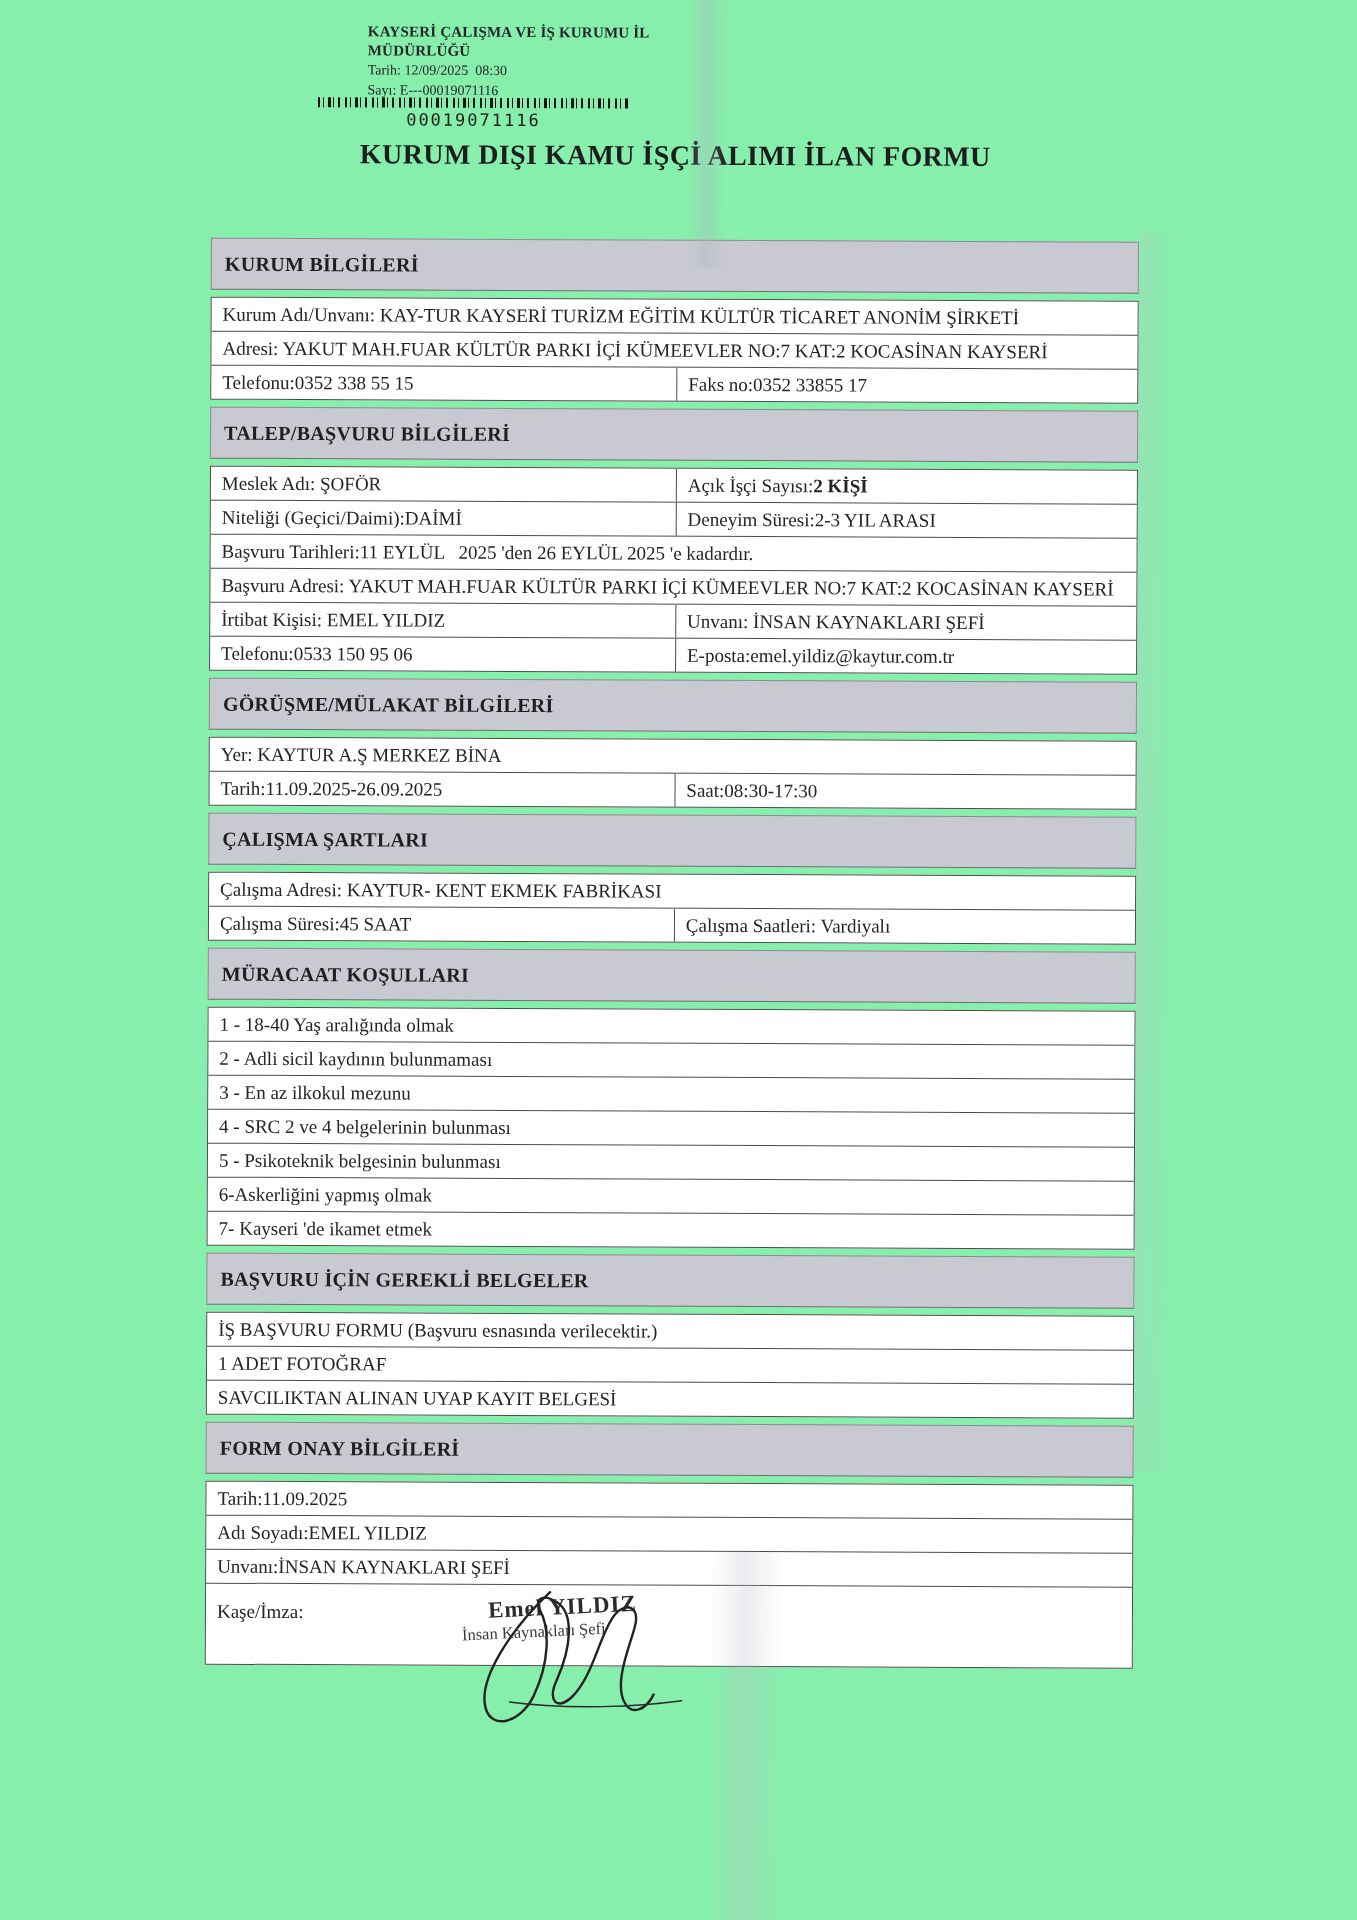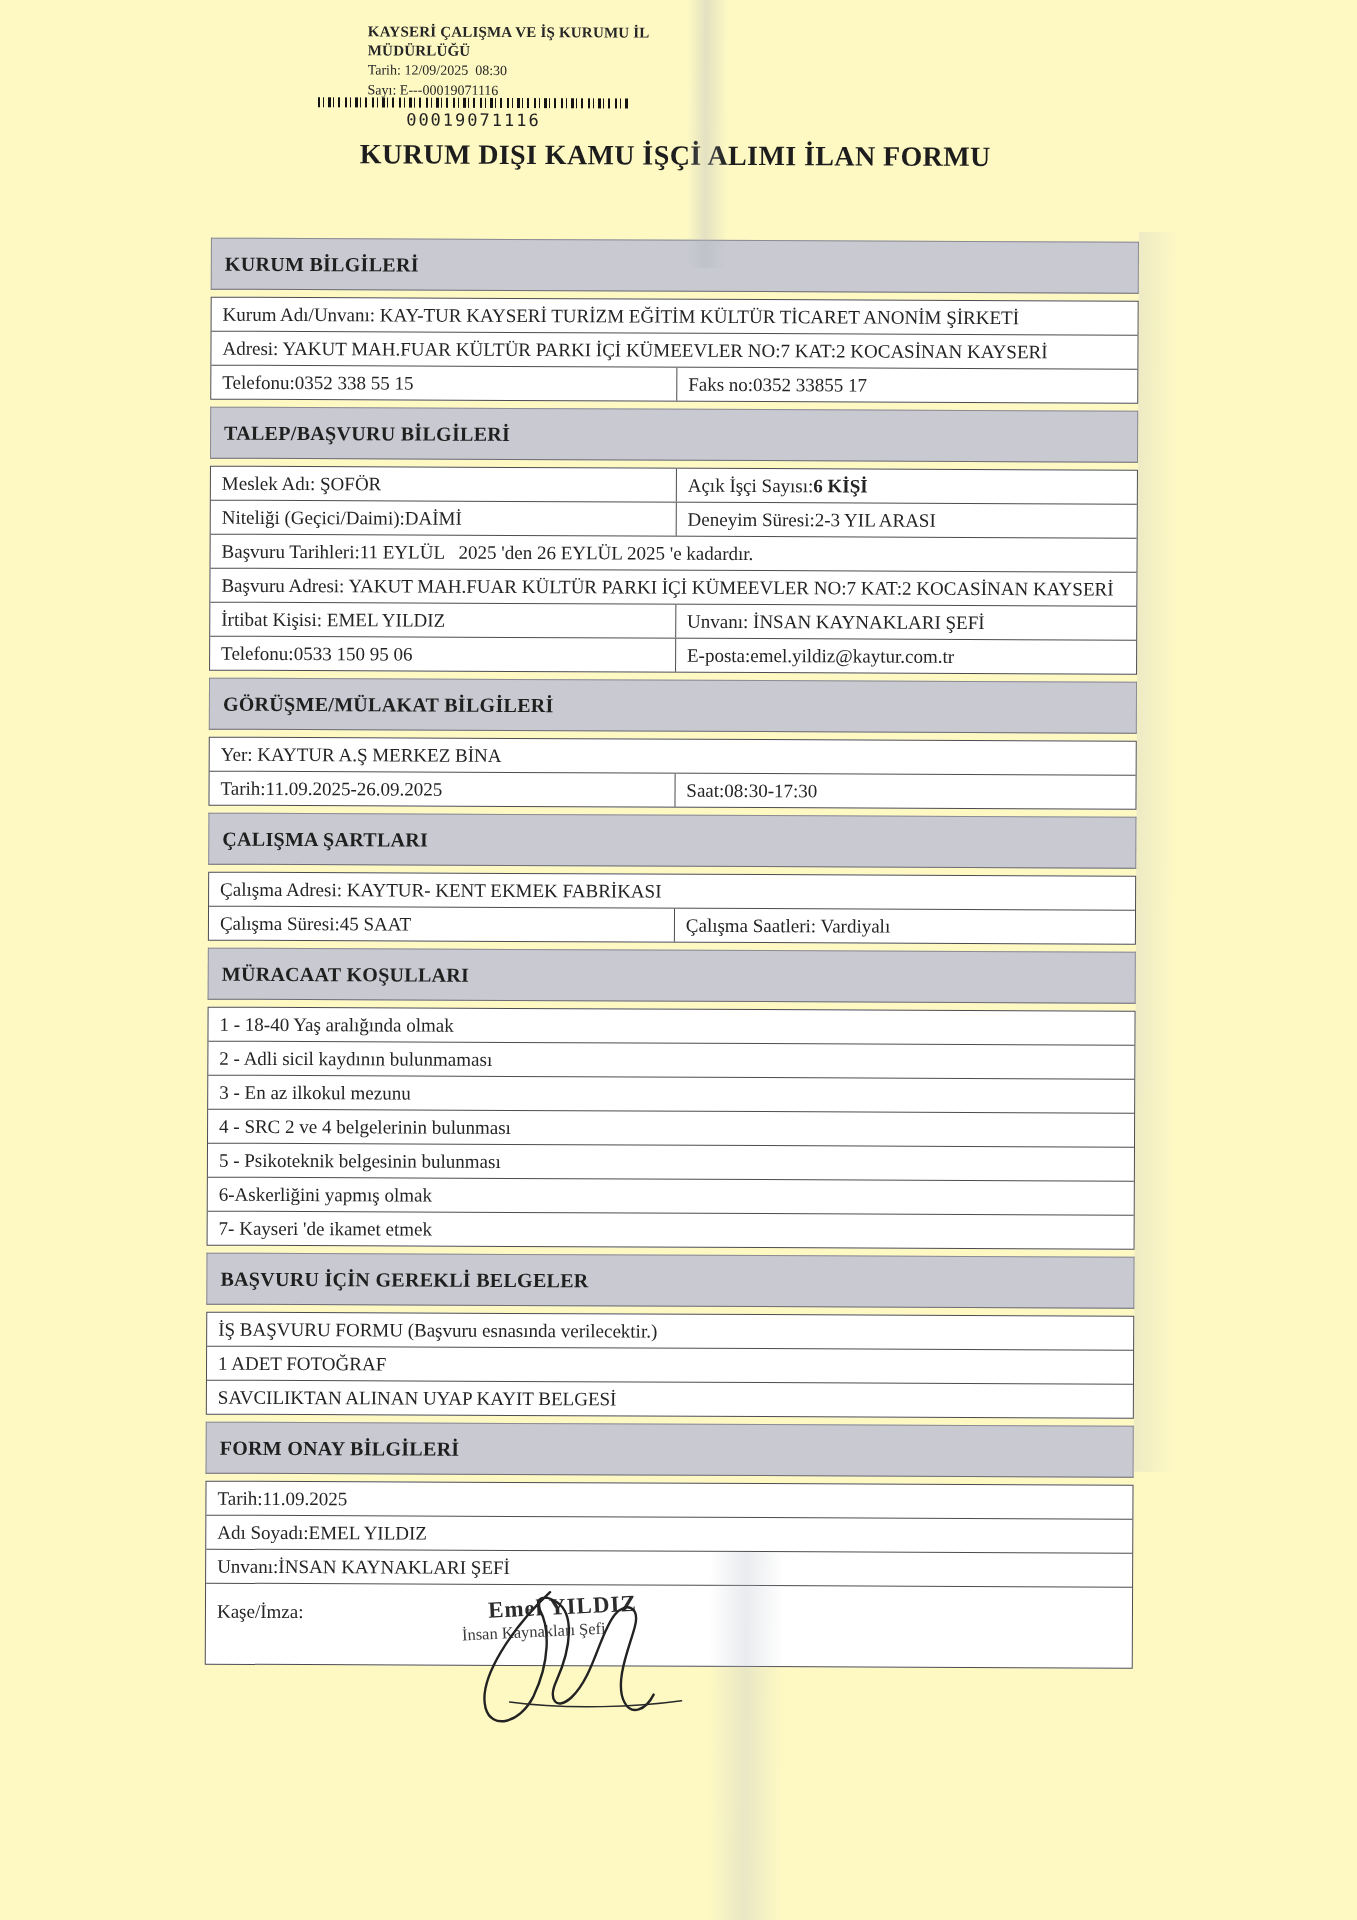--- a/index.html
+++ b/index.html
@@ -1,17 +1,17 @@
 <!DOCTYPE html>
 <html style="--band: #c9cad1; --line: #4c4c50;"><head>
 <meta charset="utf-8">
 <style>
   html,body{margin:0;padding:0;background:#ffffff;}
   .page{
-    position:relative;width:1357px;height:1920px;background:#fef9c3;
+    position:relative;width:1357px;height:1920px;background:#86efac;
     overflow:hidden;font-family:"Liberation Serif",serif;color:#262626;
   }
   .tilt{position:absolute;inset:0;transform:rotate(0.25deg);transform-origin:55% 0;}
 
   
   .letterhead{position:absolute;left:368px;top:24px;width:360px;}
   .agency{font-weight:bold;font-size:15px;line-height:1.28;letter-spacing:.2px;white-space:pre;}
   .meta{font-size:14px;line-height:1.3;margin-top:1px;white-space:pre;}
   .barcode{
     position:absolute;left:318px;top:99px;width:312px;height:10px;
@@ -119,21 +119,21 @@
           </div>
           <div class="form-row">
             <div class="form-cell left">Telefonu:0352 338 55 15</div>
             <div class="form-cell right">Faks no:0352 33855 17</div>
           </div>
         </div>
         <div class="section-heading">TALEP/BAŞVURU BİLGİLERİ</div>
         <div class="section-rows">
           <div class="form-row">
             <div class="form-cell left">Meslek Adı: ŞOFÖR</div>
-            <div class="form-cell right">Açık İşçi Sayısı:<b>6 KİŞİ</b></div>
+            <div class="form-cell right">Açık İşçi Sayısı:<b>2 KİŞİ</b></div>
           </div>
           <div class="form-row">
             <div class="form-cell left">Niteliği (Geçici/Daimi):DAİMİ</div>
             <div class="form-cell right">Deneyim Süresi:2-3 YIL ARASI</div>
           </div>
           <div class="form-row">
             <div class="form-cell full">Başvuru Tarihleri:11 EYLÜL   2025 'den 26 EYLÜL 2025 'e kadardır.</div>
           </div>
           <div class="form-row">
             <div class="form-cell full">Başvuru Adresi: YAKUT MAH.FUAR KÜLTÜR PARKI İÇİ KÜMEEVLER NO:7 KAT:2 KOCASİNAN KAYSERİ</div>

